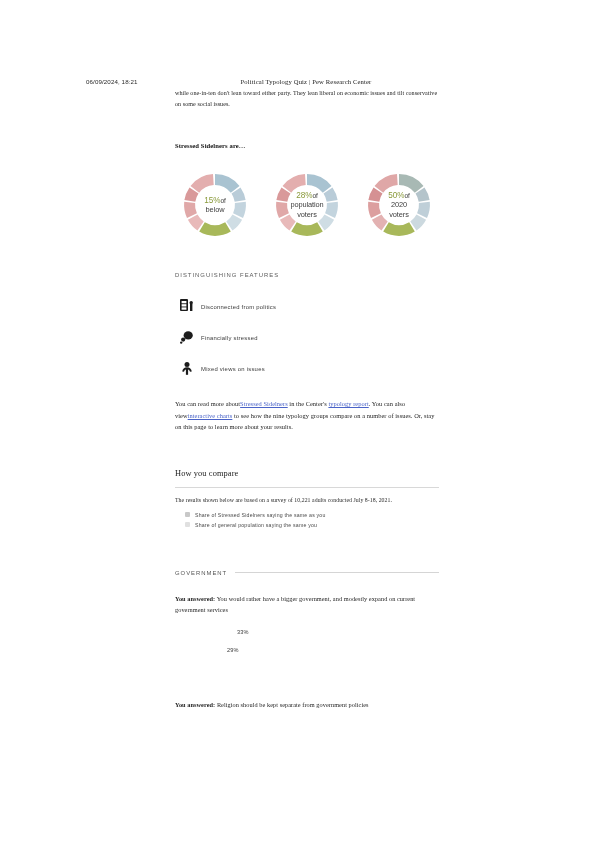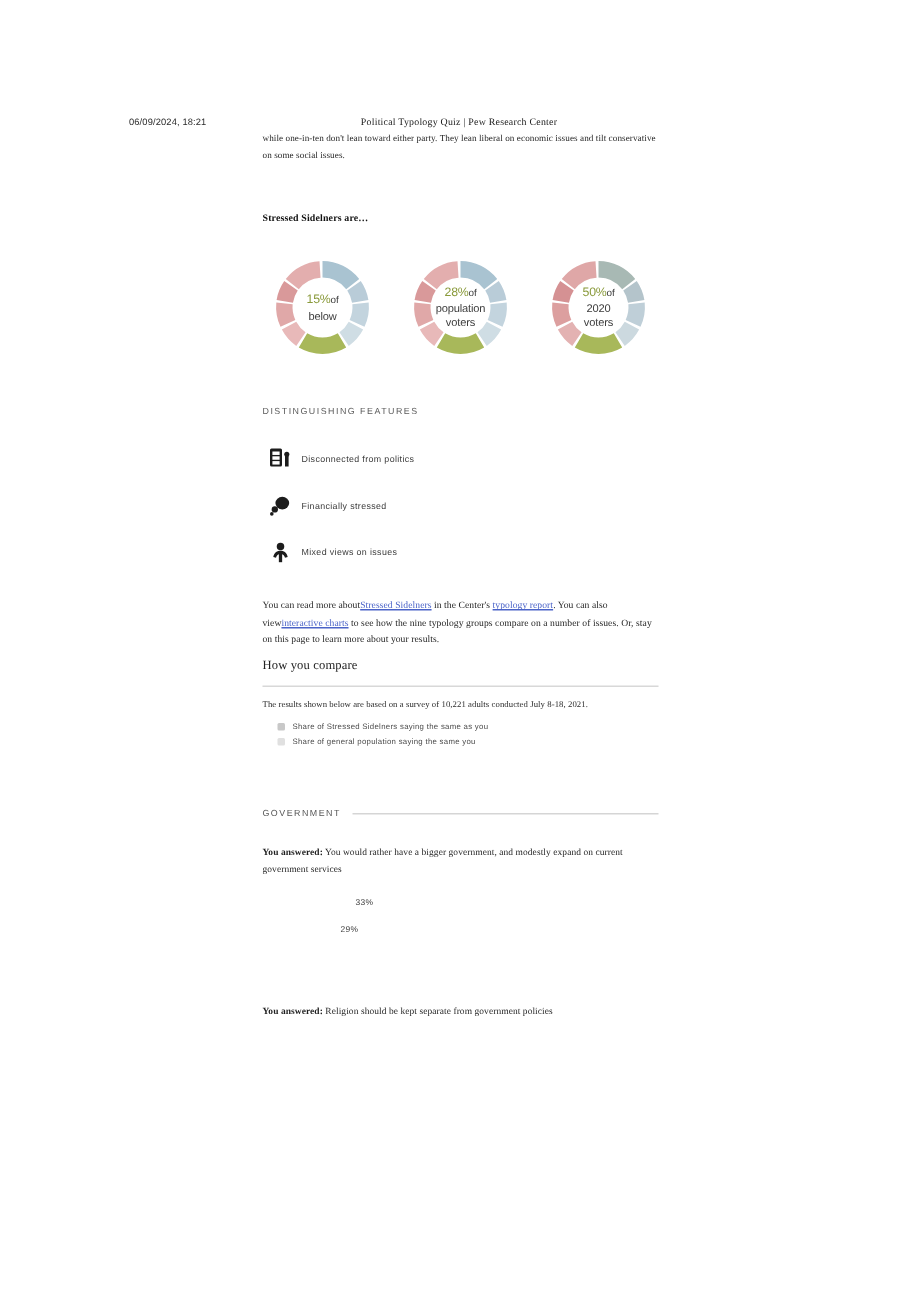--- a/index.html
+++ b/index.html
@@ -153,21 +153,21 @@
     color: #1f1f1f;
     letter-spacing: 0.05px;
   }
   .read-more a {
     color: #4a63c8;
     text-decoration: underline;
   }
 
   
   .compare-title {
-    margin-top: 6px;
+    margin-top: 36px;
     font-size: 8.4px;
     color: #232323;
     letter-spacing: 0.1px;
   }
   .hr {
     margin-top: 9px;
     border-top: 1px solid #d8d8d8;
     width: 264px;
   }
   .compare-note {

